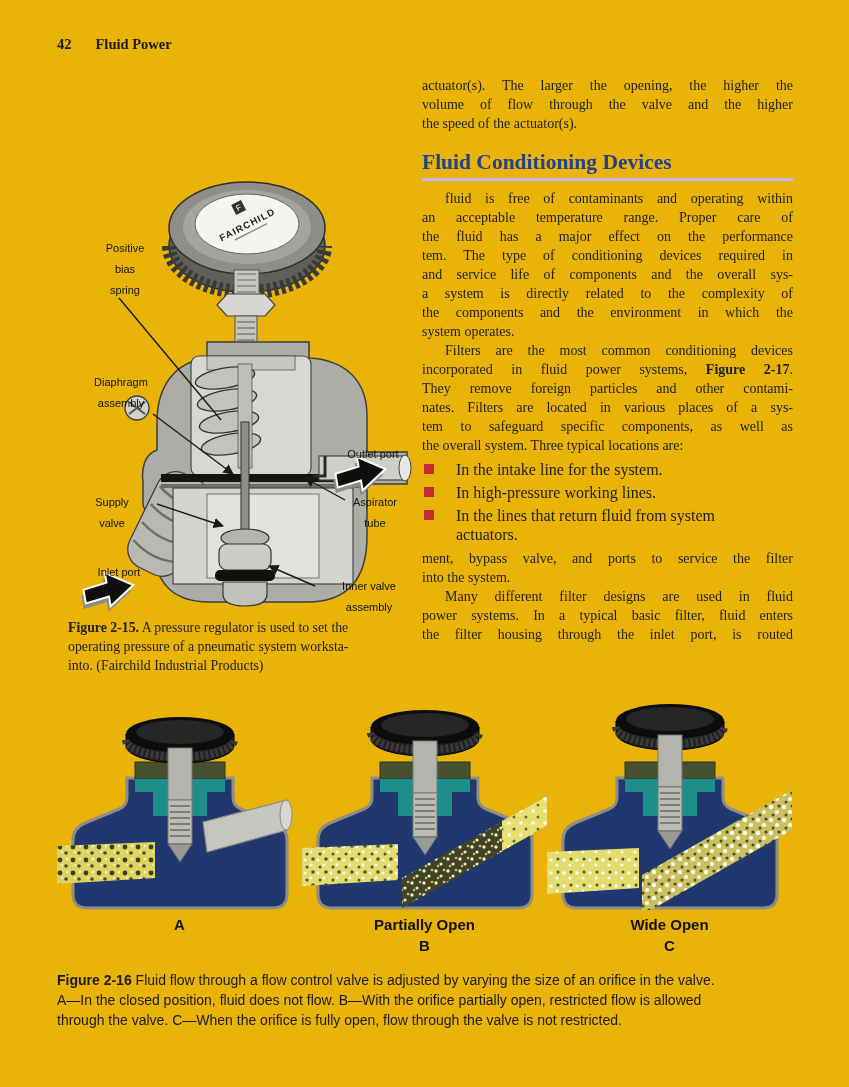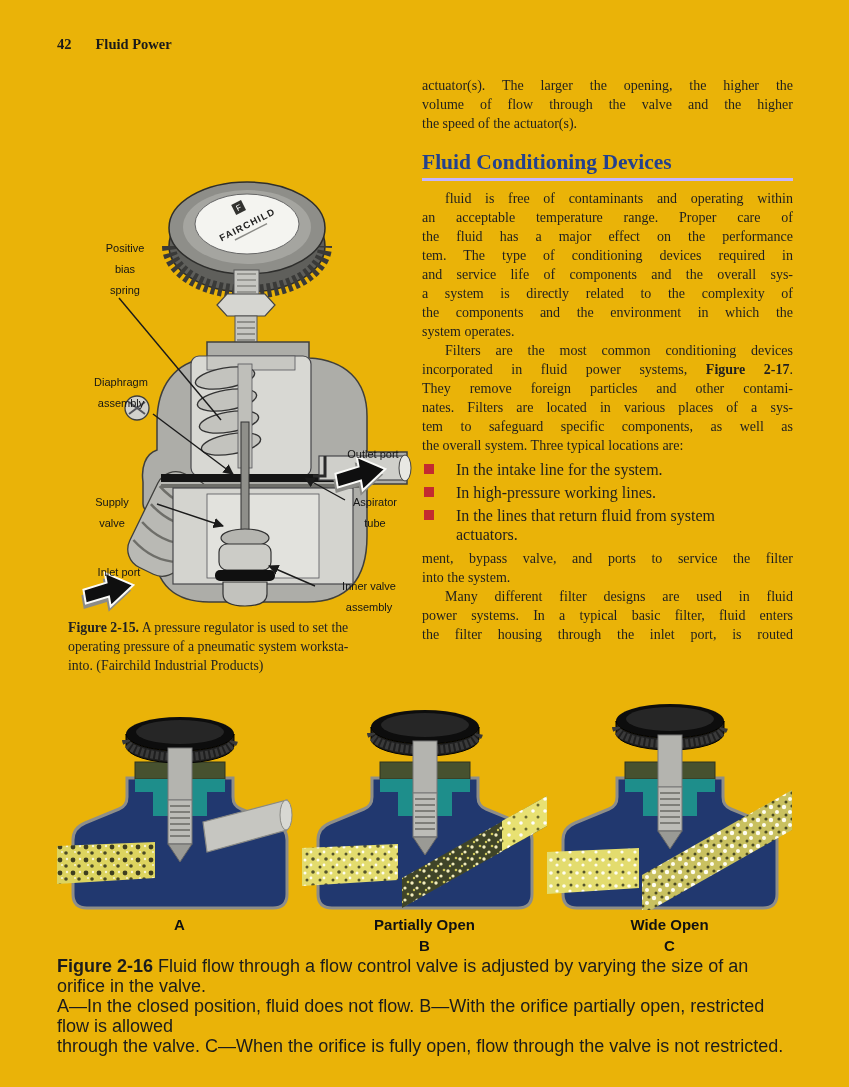--- a/index.html
+++ b/index.html
@@ -30,21 +30,21 @@
         color:#151515;white-space:pre-line;text-align:center;}
   .cap{position:absolute;left:57px;top:618px;width:352px;font-family:Liberation Serif, serif;
        font-size:13.8px;line-height:19px;color:#222;margin-left:11px;}
   .cap .ln,.cap216 .ln{text-align:left;text-align-last:auto;}
   
   .fig216{position:absolute;left:57px;top:700px;width:736px;}
   .vrow{display:flex;width:736px;}
   .valve{width:245px;text-align:center;}
   .vstate,.vletter{font-family:"Liberation Sans",sans-serif;font-weight:bold;font-size:15px;
                    line-height:21px;color:#111;}
-  .cap216{margin-top:0;font-family:"Liberation Sans",sans-serif;font-size:18px;line-height:20px;color:#1c1c1c;}
+  .cap216{margin-top:14px;font-family:"Liberation Sans",sans-serif;font-size:14px;line-height:20px;color:#1c1c1c;}
 </style>
 </head>
 <body>
 
 <div class="page">
 
   <div class="hdr">
     <span class="num">42</span><span>Fluid Power</span>
   </div>
 

